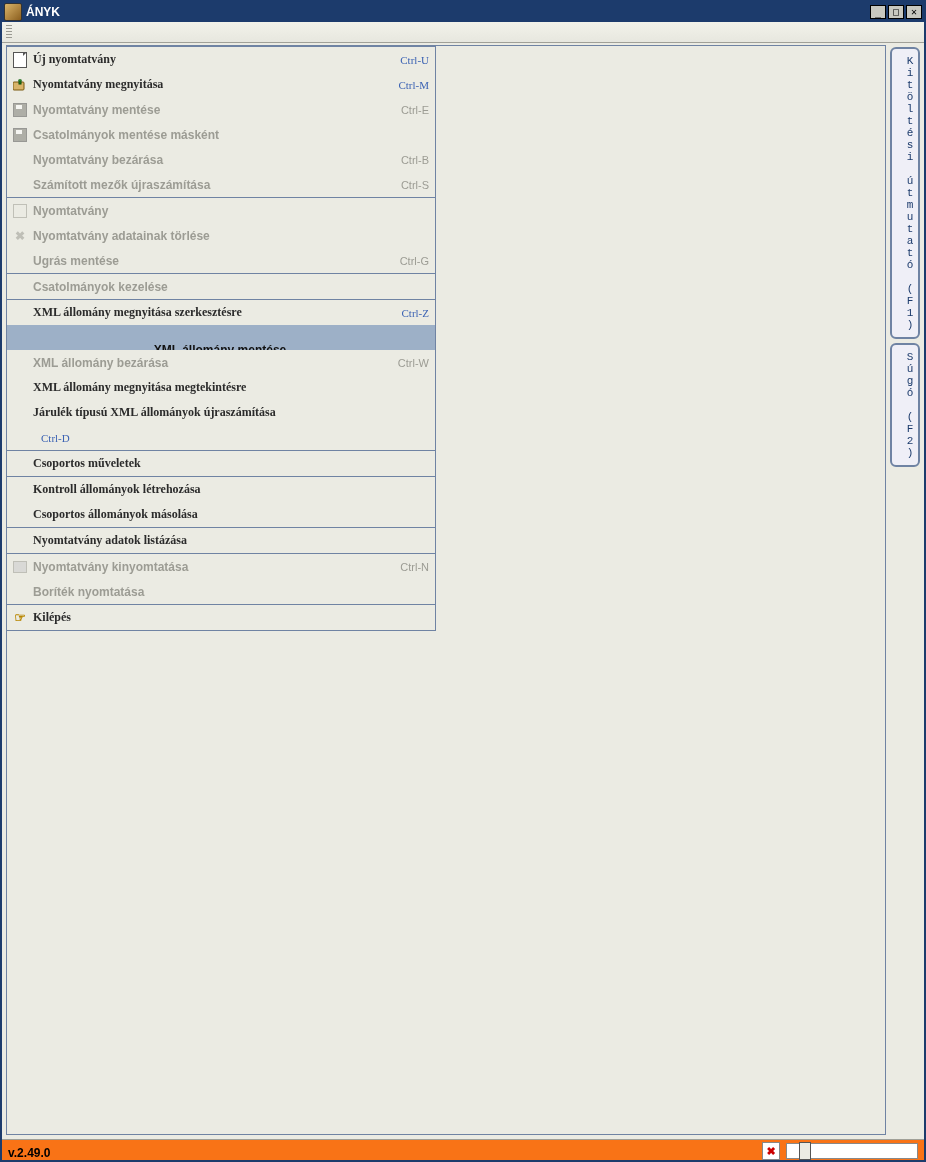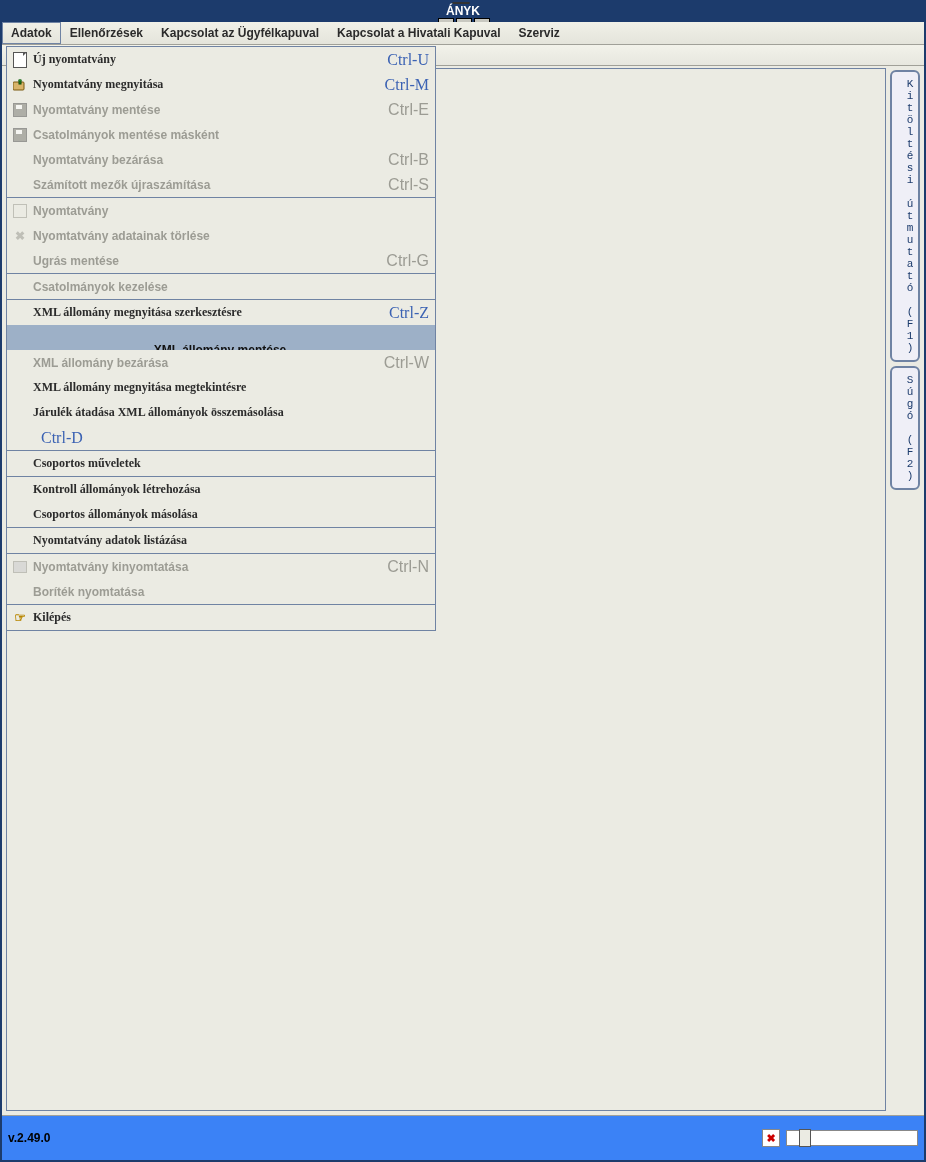--- a/index.html
+++ b/index.html
@@ -25,21 +25,20 @@
   }
 
   
   .titlebar {
     display: flex;
     align-items: center;
     height: 20px;
     background: #1c3b6c;
     color: #fff;
     padding: 0 2px;
-    flex-direction: column;
   }
   .titlebar .app-icon {
     width: 16px; height:16px;
     background: linear-gradient(135deg,#d9b46a,#8b5e1e);
     border:1px solid #333; border-radius:2px;
     margin-right:4px;
   }
   .titlebar .title {
     flex: 1;
     font-weight: bold;
@@ -148,33 +147,33 @@
     flex-direction:column;
   }
   .dropdown .row .icon {
     width:18px; height:16px; flex:0 0 18px;
     display:flex; align-items:center; justify-content:center;
     margin-right:4px;
     font-size:12px;
   }
   .dropdown .row .label { flex:1 1 auto; white-space:nowrap; overflow:hidden; }
   .dropdown .row .accel {
-    flex:0 0 auto; font-weight:normal; color:#3b62b3; font-size:16px; margin-left:8px;
+    flex:0 0 auto; font-weight:normal; color:#3b62b3; font-size:11px; margin-left:8px;
   }
   .dropdown .row.disabled .accel { color:#9c9c94; }
   .dropdown hr.sep {
     border:none; border-top:1px solid #6f83a3; margin:0;
   }
 
   
   .statusbar {
-    height:20px; background:#3b82f6;
+    height:20px; background:#f97316;
     border-top:1px solid #a0a098;
-    display:flex; align-items:center; justify-content:space-between;
-    padding:12px 6px;
+    display:flex; align-items:flex-end; justify-content:space-between;
+    padding:0 6px;
     font-weight:bold; font-size:12px;
   }
   .statusbar .right { display:flex; align-items:center; gap:6px; }
   .statusbar .err-icon {
     width:16px; height:16px; border:1px solid #888;
     background:#fff;
     display:flex; align-items:center; justify-content:center;
     color:#c00; font-size:11px; font-weight:bold;
   }
   .statusbar .slider {
@@ -206,27 +205,20 @@
   <div class="titlebar">
     <div class="app-icon"></div>
     <div class="title">ÁNYK</div>
     <div class="win-btns">
       <div class="win-btn">_</div>
       <div class="win-btn">□</div>
       <div class="win-btn">✕</div>
     </div>
   </div>
 
-  <div class="menubar">
-    <div class="menu-item active">Adatok</div>
-    <div class="menu-item">Ellenőrzések</div>
-    <div class="menu-item">Kapcsolat az Ügyfélkapuval</div>
-    <div class="menu-item">Kapcsolat a Hivatali Kapuval</div>
-    <div class="menu-item">Szerviz</div>
-  </div>
 
   <div class="toolbar-strip">
     <div class="grip"></div>
   </div>
 
   <div class="client">
     <div class="client-inner"></div>
     <div class="side-tabs">
       <div class="side-tab">Kitöltési útmutató (F1)</div>
       <div class="side-tab">Súgó (F2)</div>
@@ -342,21 +334,21 @@
       <div class="row enabled">
         <span class="icon">
           <span style="display:inline-block;width:14px;"></span>
         </span>
         <span class="label">XML állomány megnyitása megtekintésre</span>
       </div>
       <div class="row enabled">
         <span class="icon">
           <span style="display:inline-block;width:14px;"></span>
         </span>
-        <span class="label">Járulék átadása XML állományok összemásolása</span>
+        <span class="label">Járulék típusú XML állományok újraszámítása</span>
       </div>
       <div class="row enabled">
         <span class="icon">
           <span style="display:inline-block;width:14px;"></span>
         </span>
         <span class="accel">Ctrl-D</span>
       </div>
       <hr class="sep">
       <div class="row enabled">
         <span class="icon">

